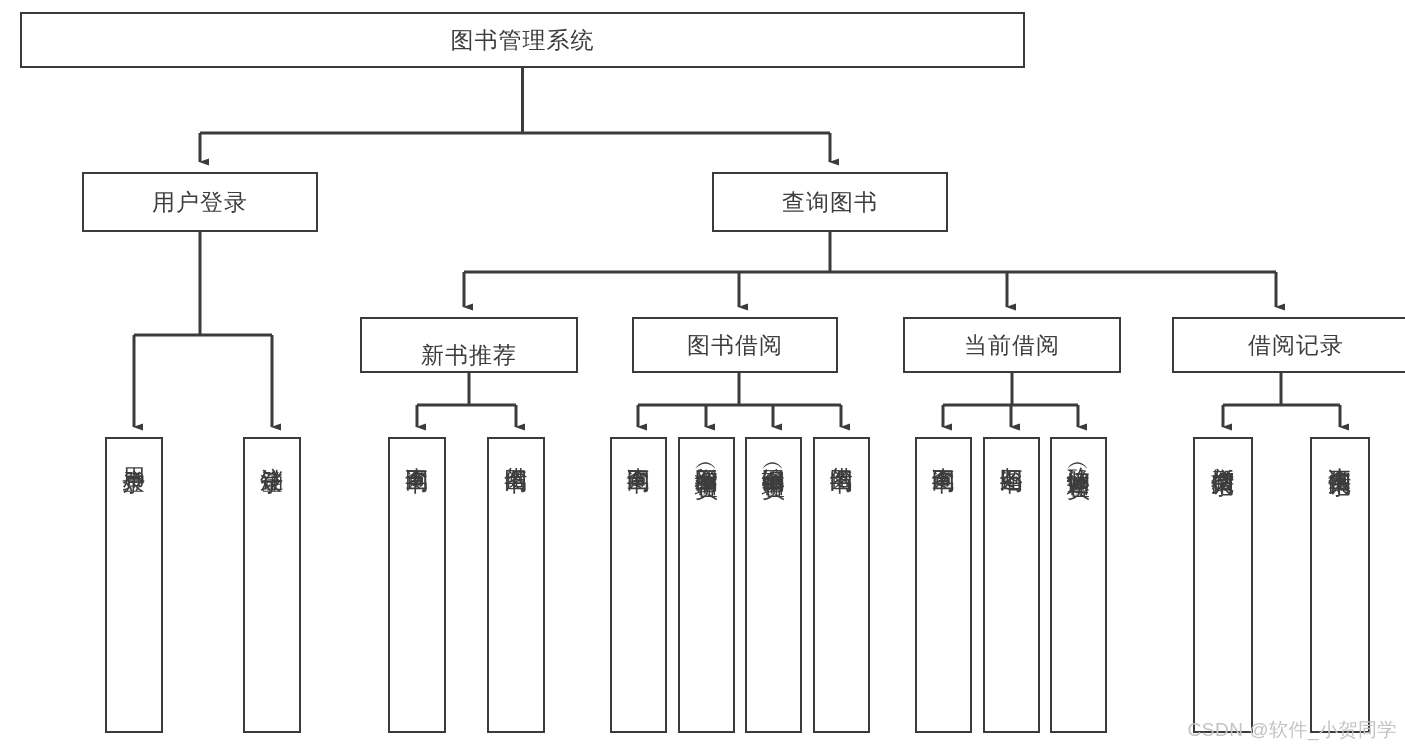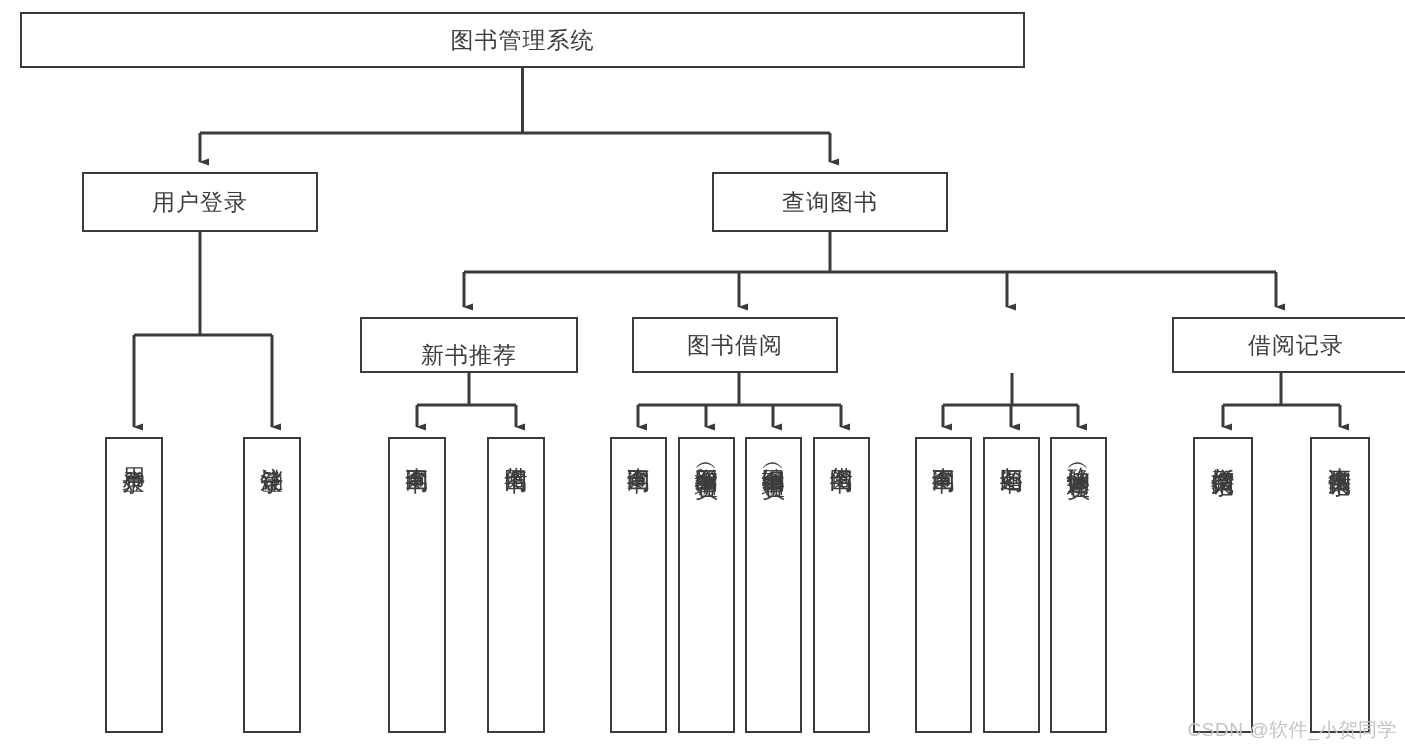--- a/index.html
+++ b/index.html
@@ -136,20 +136,23 @@
   <div class="node-box horizontal" id="node-l1-1" style="left: 712px; top: 172px; width: 236px; height: 60px;">
     <span class="hlabel">查询图书</span>
   </div>
 
   <div class="node-box horizontal" id="node-l2-0" style="left: 360px; top: 317px; width: 218px; height: 56px; align-items: flex-end;">
     <span class="hlabel">新书推荐</span>
   </div>
   <div class="node-box horizontal" id="node-l2-1" style="left: 632px; top: 317px; width: 206px; height: 56px;">
     <span class="hlabel">图书借阅</span>
   </div>
+  <div class="node-box horizontal" id="node-l2-2" style="left: 903px; top: 317px; width: 218px; height: 56px;">
+    <span class="hlabel">当前借阅</span>
+  </div>
   <div class="node-box horizontal" id="node-l2-3" style="left: 1172px; top: 317px; width: 248px; height: 56px;">
     <span class="hlabel">借阅记录</span>
   </div>
 
   <div class="node-box vertical" id="node-leaf-0" style="left: 105px; top: 437px; width: 58px; height: 296px;">
     <span class="vlabel">用户登录</span>
   </div>
   <div class="node-box vertical" id="node-leaf-1" style="left: 243px; top: 437px; width: 58px; height: 296px;">
     <span class="vlabel">注销登录</span>
   </div>

